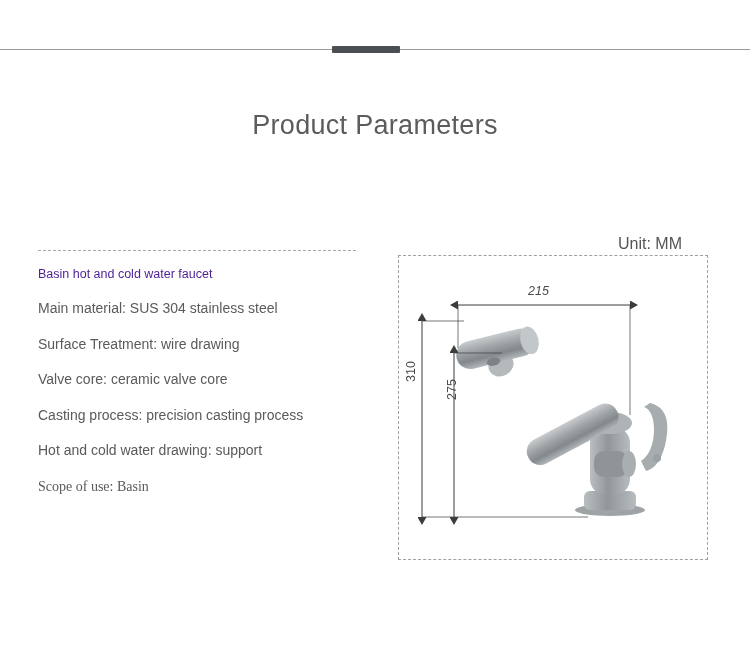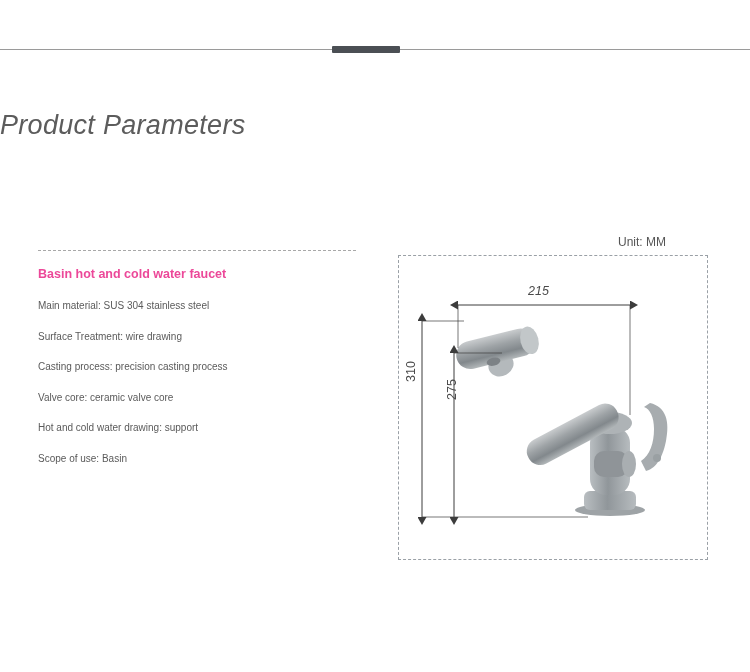--- a/index.html
+++ b/index.html
@@ -41,62 +41,60 @@
     background: #4b4f54;
     border-radius: 1px;
   }
 
   
   .page-title {
     position: absolute;
     top: 110px;
     left: 0;
     width: 750px;
-    text-align: left;
+    text-align: center;
     font-size: 27px;
     font-weight: 400;
     color: #5c5c5c;
     letter-spacing: 0.3px;
-    font-style: italic;
   }
 
   
   .spec-block {
     position: absolute;
     left: 38px;
     top: 250px;
     width: 330px;
   }
   .spec-dashes {
     width: 318px;
     height: 0;
     border-top: 1px dashed #a8a8a8;
     margin-bottom: 16px;
   }
   .spec-heading {
     font-size: 12.5px;
-    color: #ec4899;
+    color: #4c1d95;
     margin-bottom: 19px;
-    font-weight: bold;
   }
   .spec-line {
-    font-size: 10px;
+    font-size: 14px;
     color: #5a5a5a;
     line-height: 1.25;
     margin-bottom: 18px;
     white-space: nowrap;
   }
-  .spec-line:last-child { margin-bottom: 4px; }
+  .spec-line:last-child { margin-bottom: 4px; font-family: Liberation Serif, serif; }
 
   
   .diagram-unit {
     position: absolute;
     left: 618px;
     top: 235px;
-    font-size: 12px;
+    font-size: 16px;
     color: #555;
   }
   .diagram-box {
     position: absolute;
     left: 398px;
     top: 255px;
     width: 310px;
     height: 305px;
     border: 1px dashed #9aa0a6;
     box-sizing: border-box;
@@ -137,22 +135,22 @@
   <div class="top-bar"></div>
 </div>
 
 <div class="page-title">Product Parameters</div>
 
 <div class="spec-block">
   <div class="spec-dashes"></div>
   <div class="spec-heading">Basin hot and cold water faucet</div>
   <div class="spec-line">Main material: SUS 304 stainless steel</div>
   <div class="spec-line">Surface Treatment: wire drawing</div>
+  <div class="spec-line">Valve core: ceramic valve core</div>
   <div class="spec-line">Casting process: precision casting process</div>
-  <div class="spec-line">Valve core: ceramic valve core</div>
   <div class="spec-line">Hot and cold water drawing: support</div>
   <div class="spec-line">Scope of use: Basin</div>
 </div>
 
 <div class="diagram-unit">Unit: MM</div>
 <div class="diagram-box"></div>
 
 <svg class="diagram-svg" viewBox="0 0 310 305">
   <defs>
     <marker id="arrL" markerWidth="9" markerHeight="9" refX="8" refY="4.5" orient="auto">

